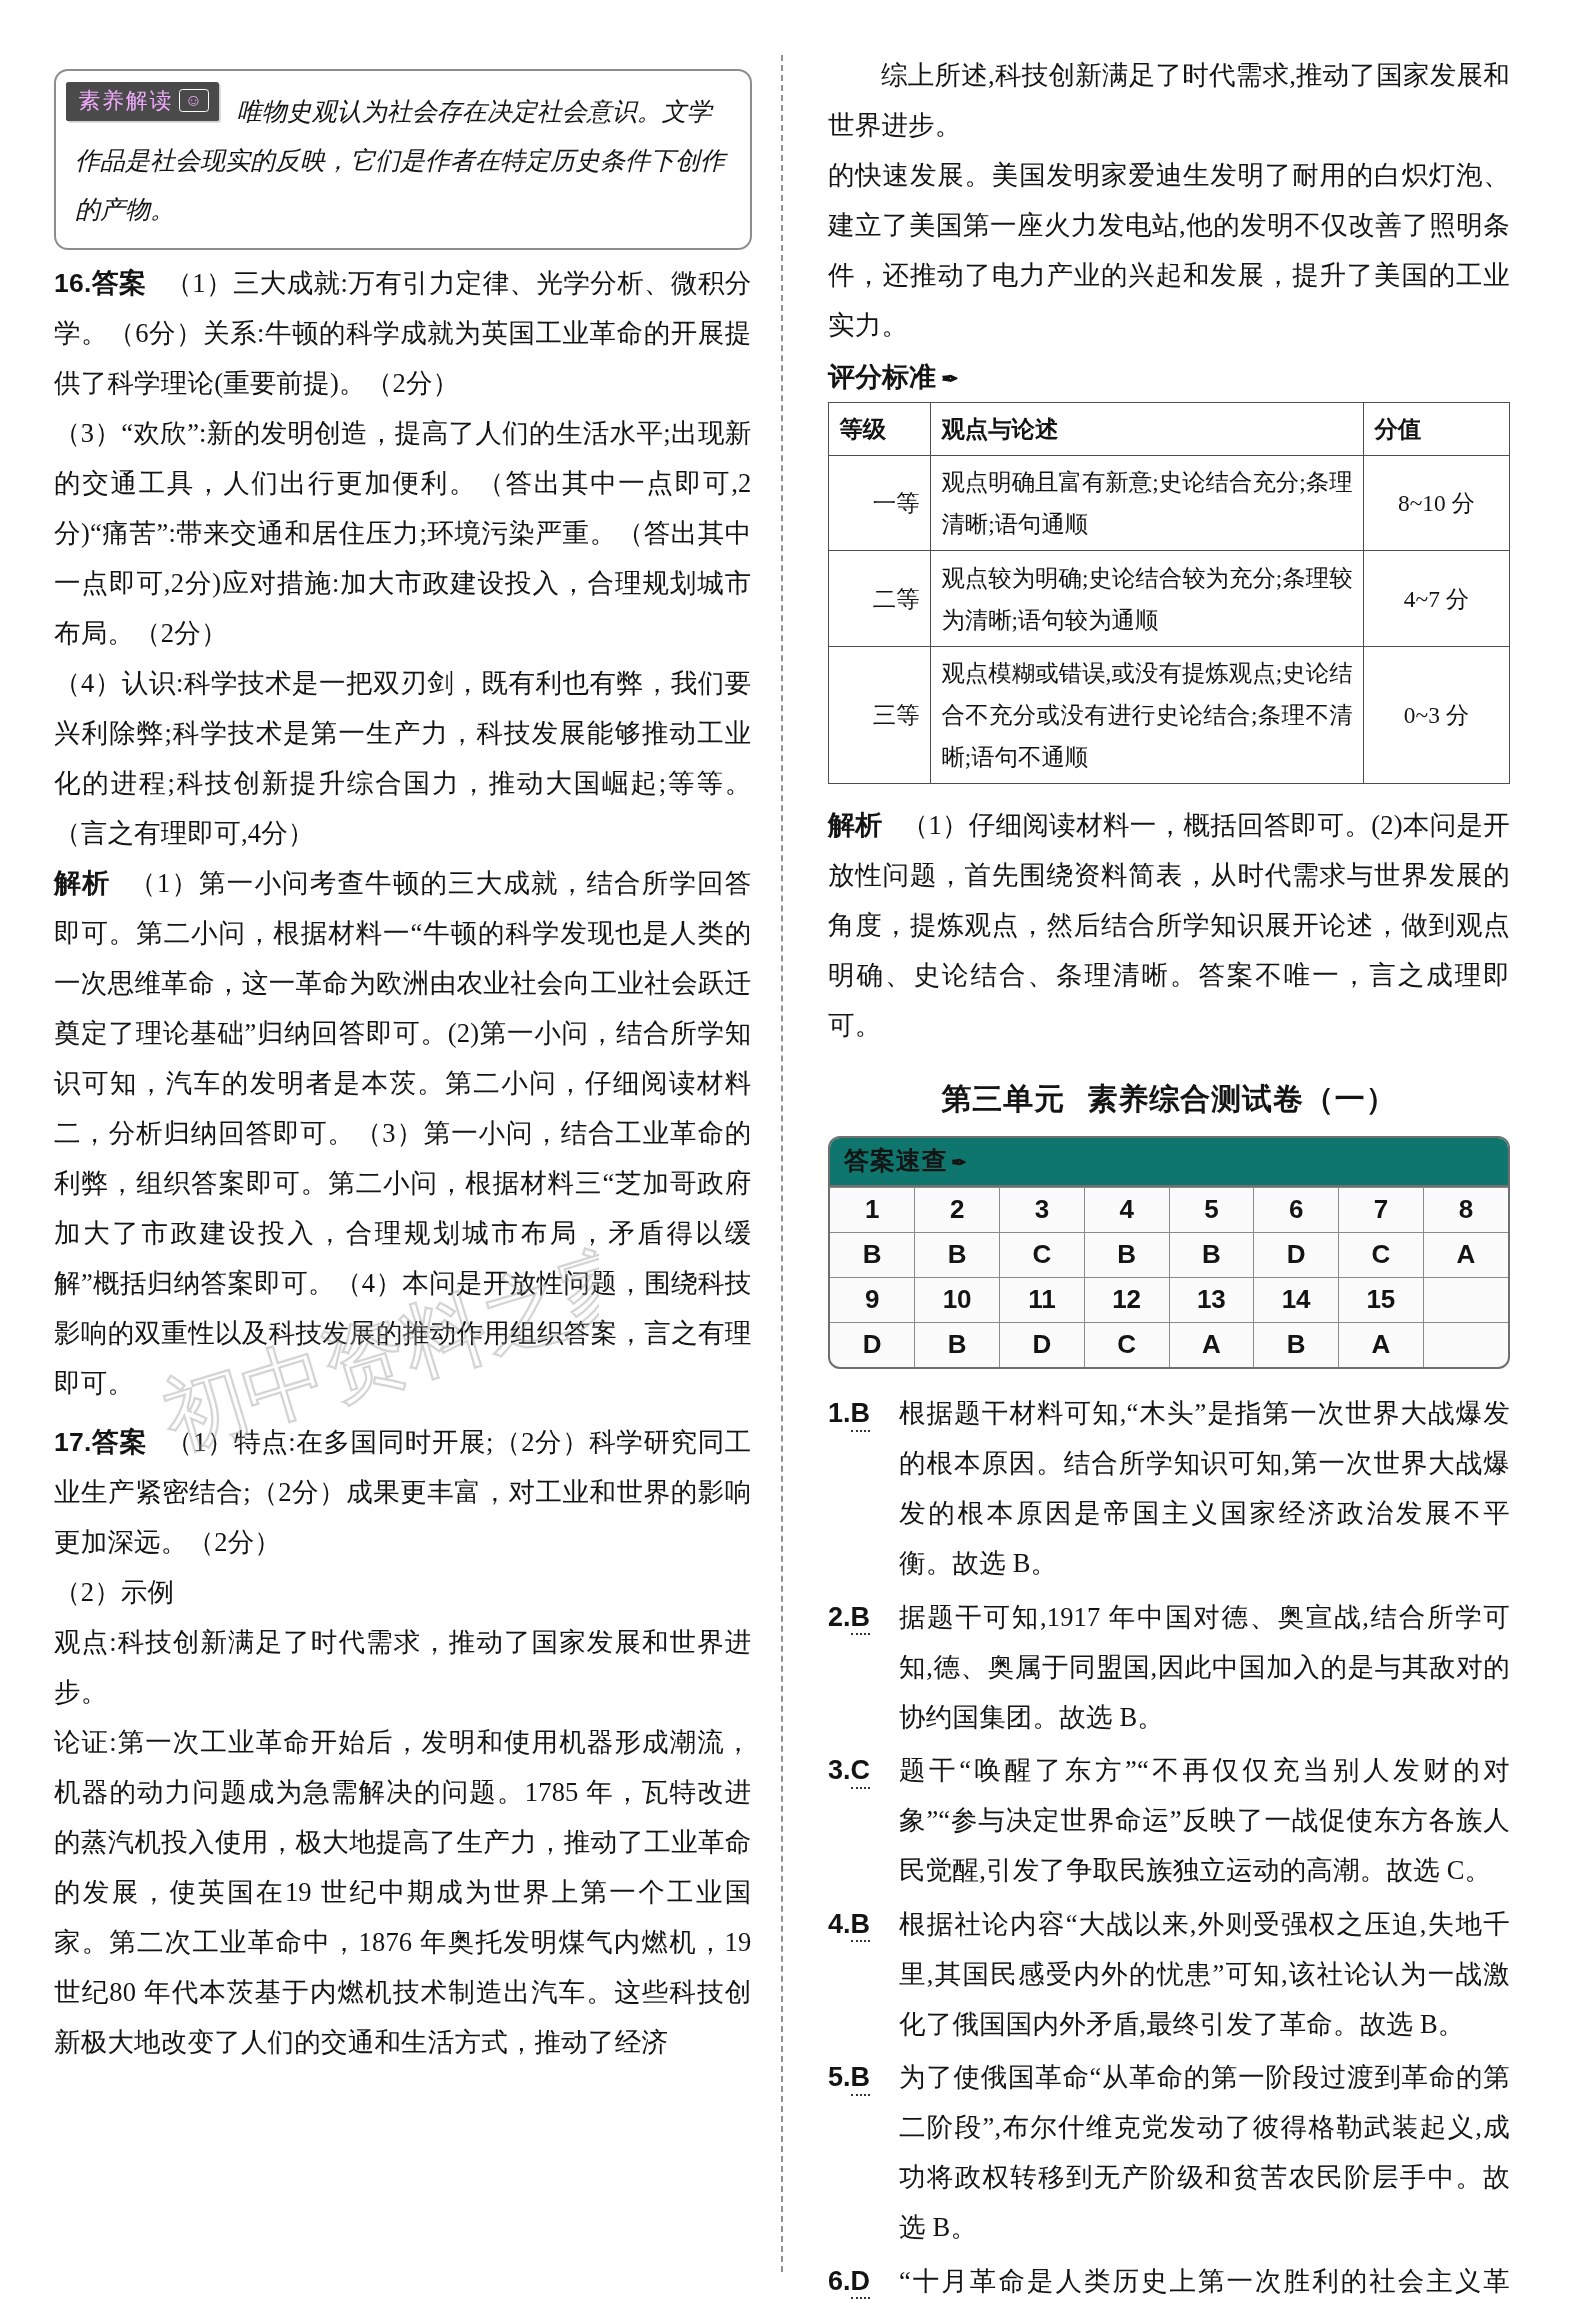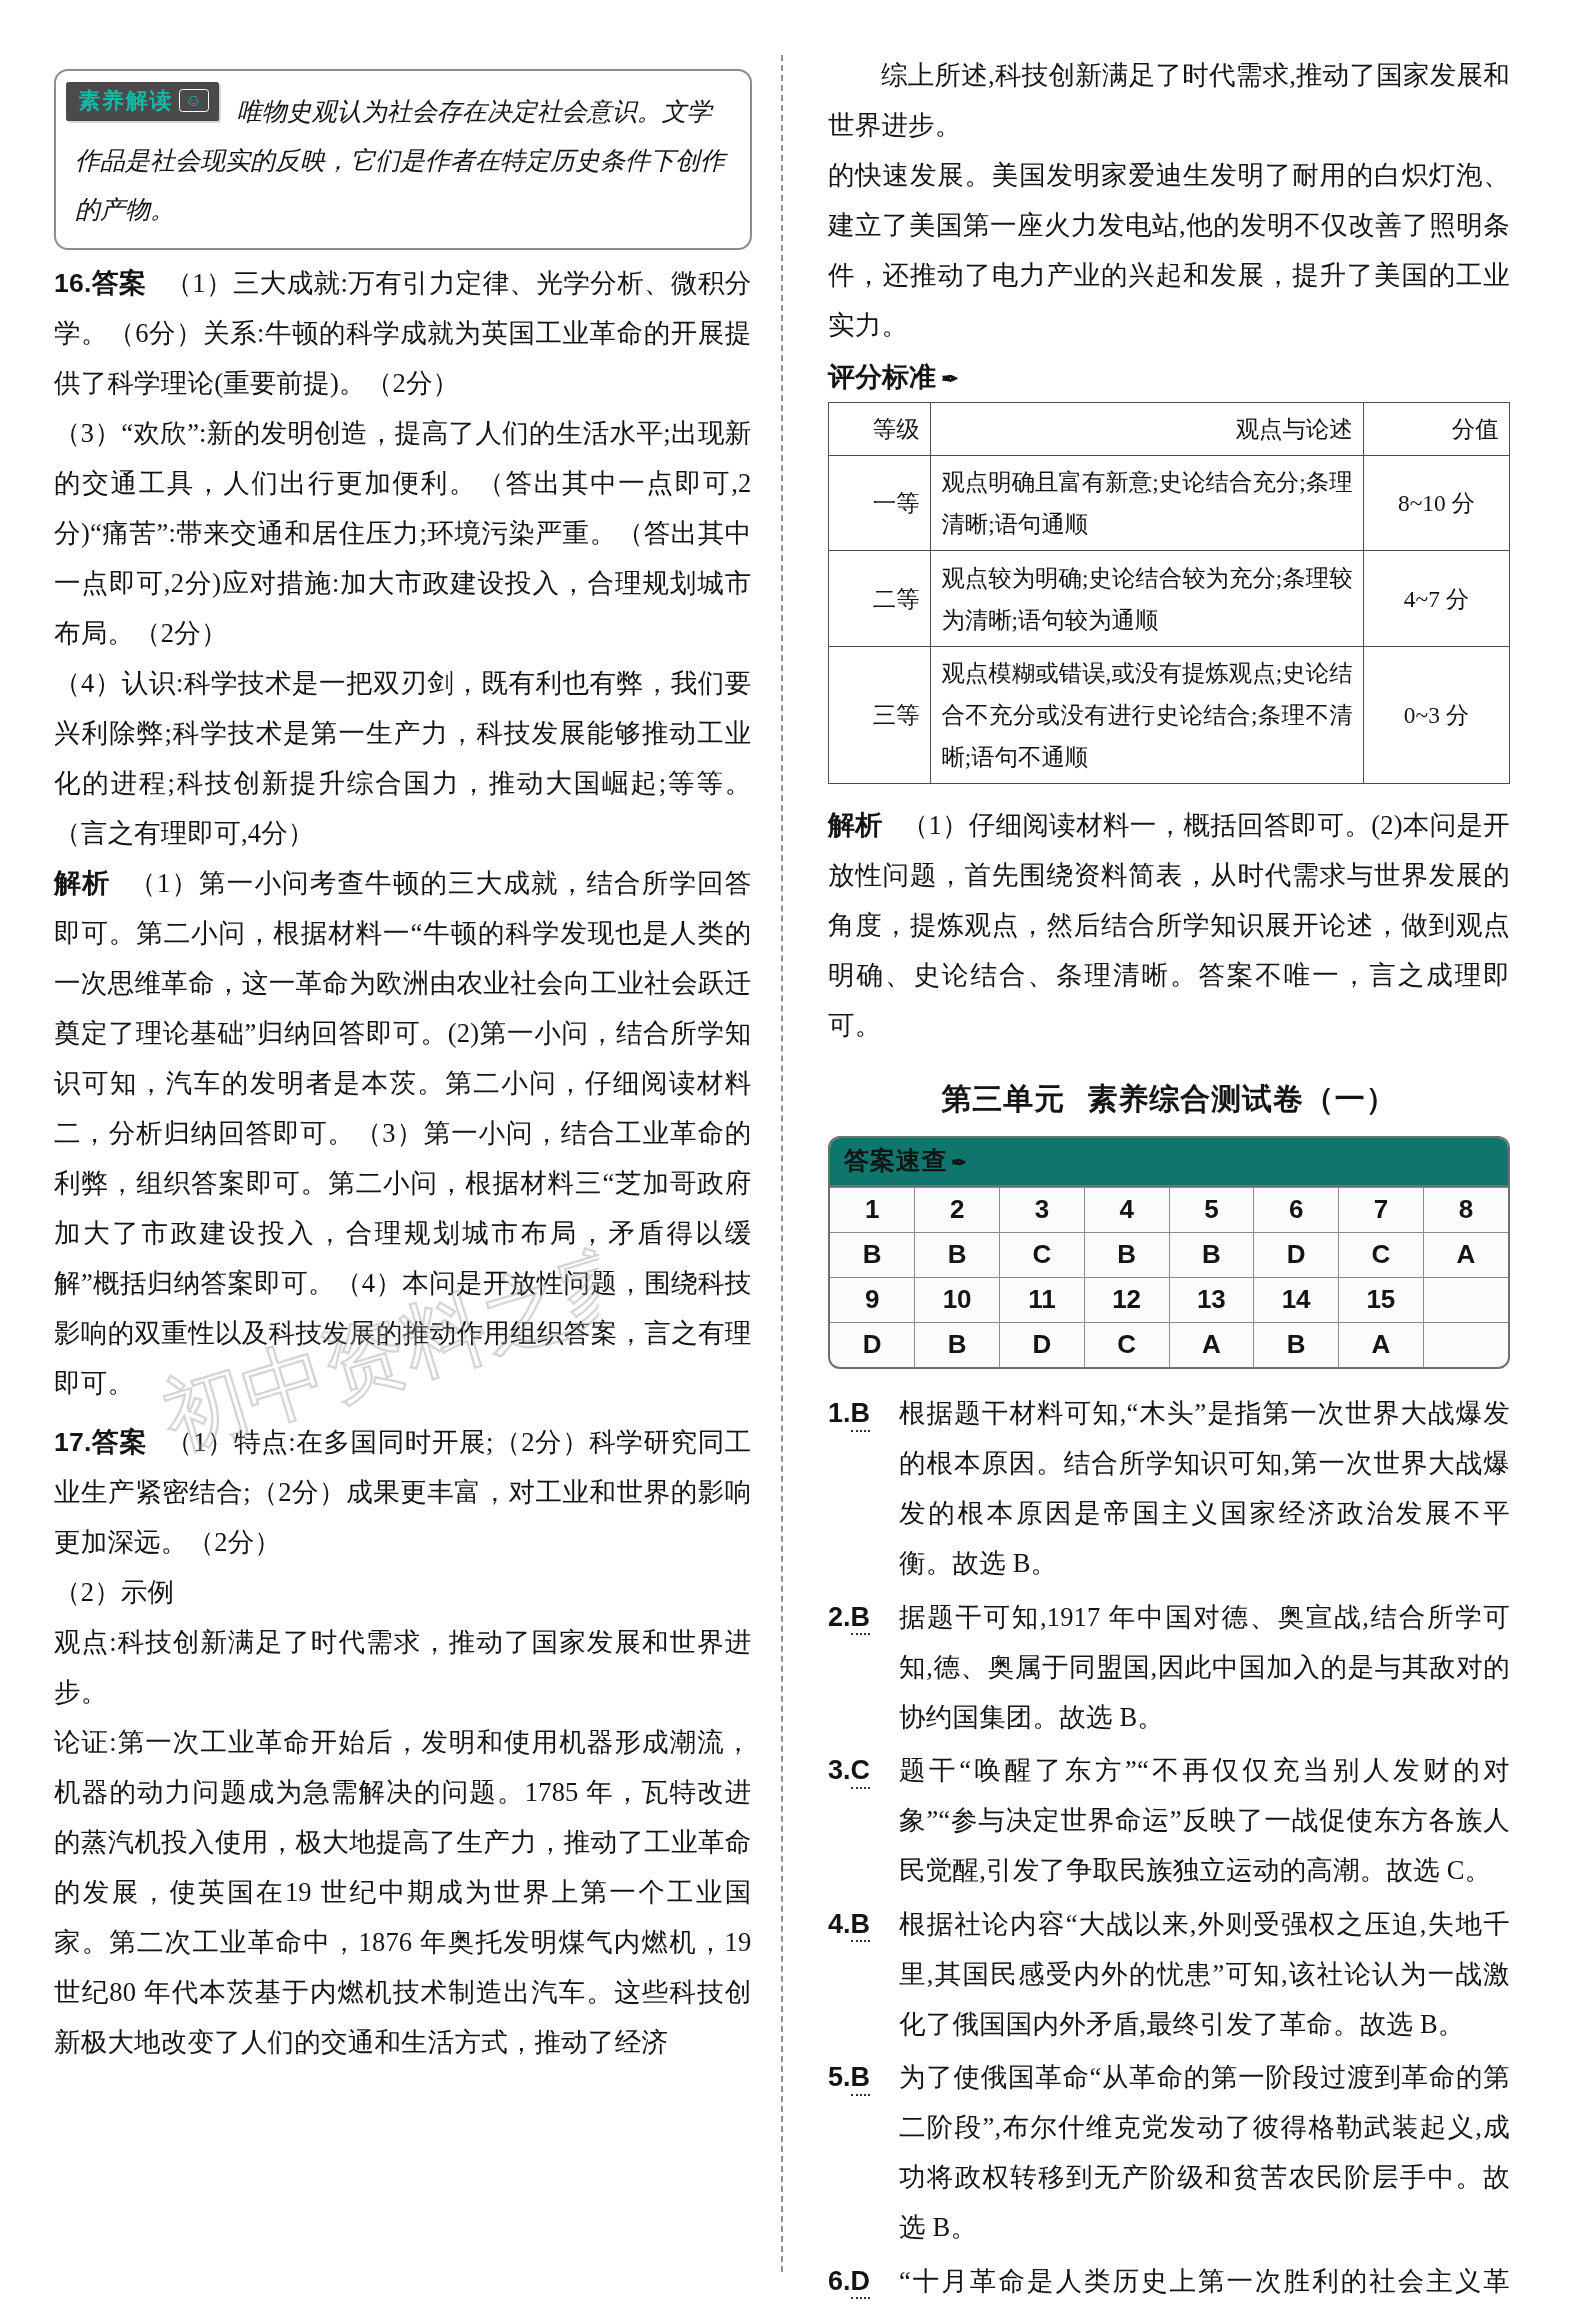--- a/index.html
+++ b/index.html
@@ -60,23 +60,23 @@
     font-family: "Liberation Serif", serif;
     font-style: italic;
     font-size: 25px;
     line-height: 49px;
     text-align: justify;
     text-justify: inter-ideograph;
   }
   .tip-badge {
     display: inline-block;
     background: #4a4a4a;
-    color: #14b8a6;
-    font-family: "Liberation Sans", sans-serif;
-    font-weight: bold;
+    color: #f0abfc;
+    font-family: "Liberation Sans", sans-serif;
+    font-weight: normal;
     font-size: 22px;
     letter-spacing: 1.7px;
     padding: 4.3px 10.4px 5.2px 12px;
     border-radius: 2.6px;
     position: relative;
     top: -29.5px;
     left: -8.7px;
     margin-right: 8.7px;
     margin-bottom: -29.5px;
     vertical-align: middle;
@@ -163,22 +163,22 @@
     width: 100%;
     margin-bottom: 15.6px;
   }
   table.rubric th, table.rubric td {
     border: 1.7px solid #4d4d4d;
     font-size: 23.4px;
     line-height: 42px;
     padding: 5.2px 10.4px;
   }
   table.rubric th {
-    font-weight: normal;
-    text-align: right;
+    font-weight: bold;
+    text-align: left;
   }
   table.rubric td.grade { text-align: right; width: 102px; white-space: nowrap; }
   table.rubric td.score { text-align: center; width: 146px; white-space: nowrap; }
   table.rubric td.desc { text-align: justify; text-justify: inter-ideograph; }
 
   
   .exp {
     display: flex;
     align-items: flex-start;
     margin-top: 3.5px;

